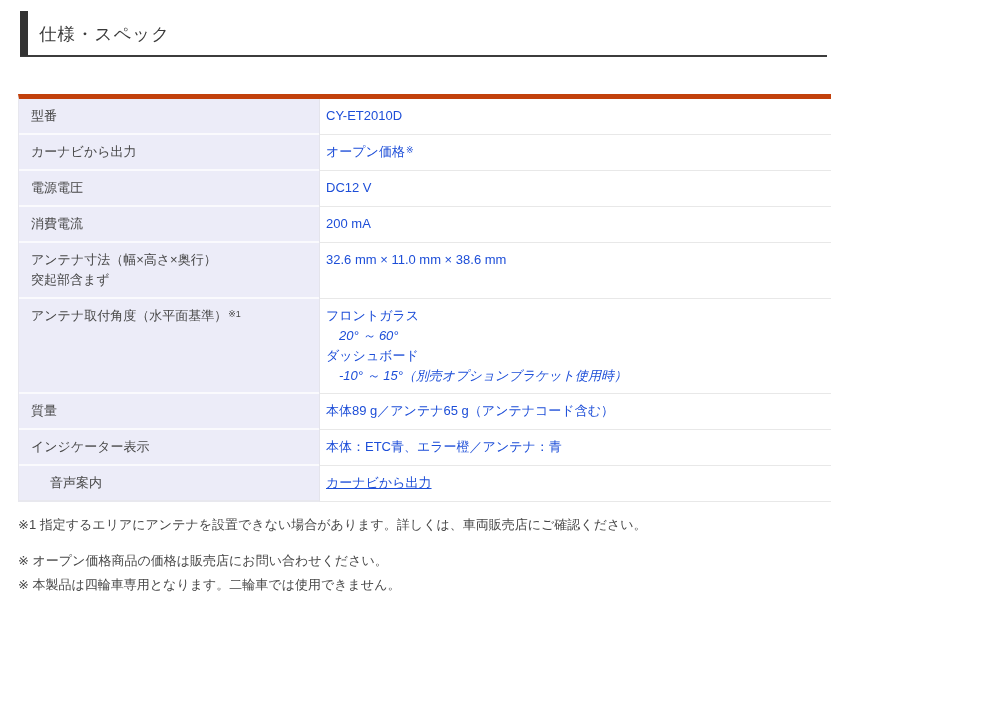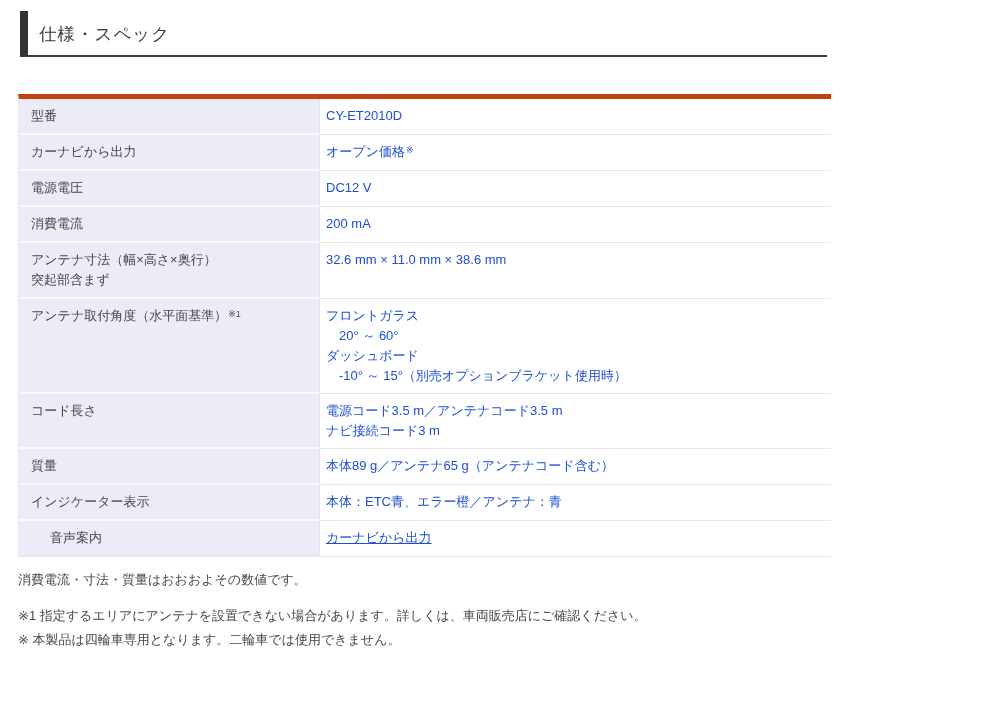--- a/index.html
+++ b/index.html
@@ -62,21 +62,21 @@
   }
   table.spec td {
     vertical-align: top;
     padding: 7px 10px 7px 6px;
     color: #1d4ed8;
     border-left: 1px solid #e4e4ec;
     border-bottom: 1px solid #e8e8e8;
   }
   table.spec tr:last-child th { border-bottom: 2px solid #e8e8ee; padding-left: 31px; }
   table.spec tr:last-child td { border-bottom: 1px solid #e8e8e8; text-decoration: underline; }
-  .indent { padding-left: 13px; }
+  .indent { padding-left: 13px; font-style: italic; }
   sup.mark {
     font-size: 9px;
     vertical-align: top;
     position: relative;
     top: -2px;
     margin-left: 1px;
   }
 
   
   .notes {
@@ -148,29 +148,20 @@
         </th>
         <td>
           <div>フロントガラス</div>
           <div class="indent">20° ～ 60°</div>
           <div>ダッシュボード</div>
           <div class="indent">-10° ～ 15°（別売オプションブラケット使用時）</div>
         </td>
       </tr>
       <tr>
         <th>
-            <div>コード長さ</div>
-          </th>
-        <td>
-          <div>電源コード3.5 m／アンテナコード3.5 m</div>
-          <div>ナビ接続コード3 m</div>
-        </td>
-      </tr>
-      <tr>
-        <th>
             <div>質量</div>
           </th>
         <td>
             <div>本体89 g／アンテナ65 g（アンテナコード含む）</div>
           </td>
       </tr>
       <tr>
         <th>
             <div>インジケーター表示</div>
           </th>
@@ -183,18 +174,18 @@
             <div>音声案内</div>
           </th>
         <td>
             <div>カーナビから出力</div>
           </td>
       </tr>
     </tbody>
   </table>
 
   <div class="notes">
-    <p class="note">消費電流・寸法・質量はおおおよその数値です。</p>
     <p class="note">※1 指定するエリアにアンテナを設置できない場合があります。詳しくは、車両販売店にご確認ください。</p>
+    <p class="note">※ オープン価格商品の価格は販売店にお問い合わせください。</p>
     <p class="note tight">※ 本製品は四輪車専用となります。二輪車では使用できません。</p>
   </div>
 
 </div>
 
 </body></html>

